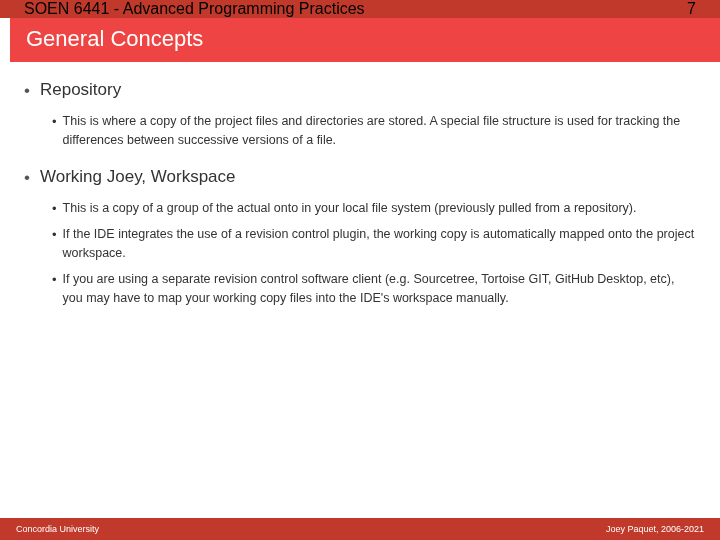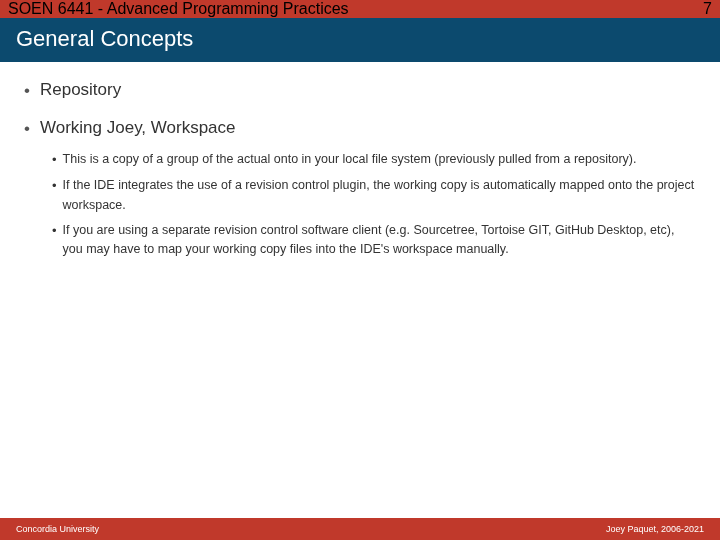--- a/index.html
+++ b/index.html
@@ -16,26 +16,27 @@
       overflow: hidden;
       position: relative;
     }
 
     #top-bar {
       background: #c0392b;
       height: 18px;
       display: flex;
       align-items: center;
       justify-content: space-between;
-      padding: 0 8px;
+      padding: 0 24px;
     }
 
     #header {
-      background: #0c4a6e;
+      background: #ef4444;
       padding: 8px 24px 10px 16px;
+      margin-left: 10px;
     }
 
     #header h1 {
       color: #fff;
       font-size: 22px;
       font-weight: normal;
     }
 
     #content {
       padding: 18px 24px 18px 24px;
@@ -121,20 +122,23 @@
 </div>
 
 <div id="content">
 
   <div class="section-block">
     <div class="section-heading">
       <span class="bullet-large">•</span>
       <span>Repository</span>
     </div>
     <div class="sub-bullet-list">
+      <div class="sub-bullet-item">
+        <span class="sub-bullet-text">This is where a copy of the project files and directories are stored. A special file structure is used for tracking the differences between successive versions of a file.</span>
+      </div>
     </div>
   </div>
 
   <div class="section-block">
     <div class="section-heading">
       <span class="bullet-large">•</span>
       <span>Working Joey, Workspace</span>
     </div>
     <div class="sub-bullet-list">
       <div class="sub-bullet-item">

